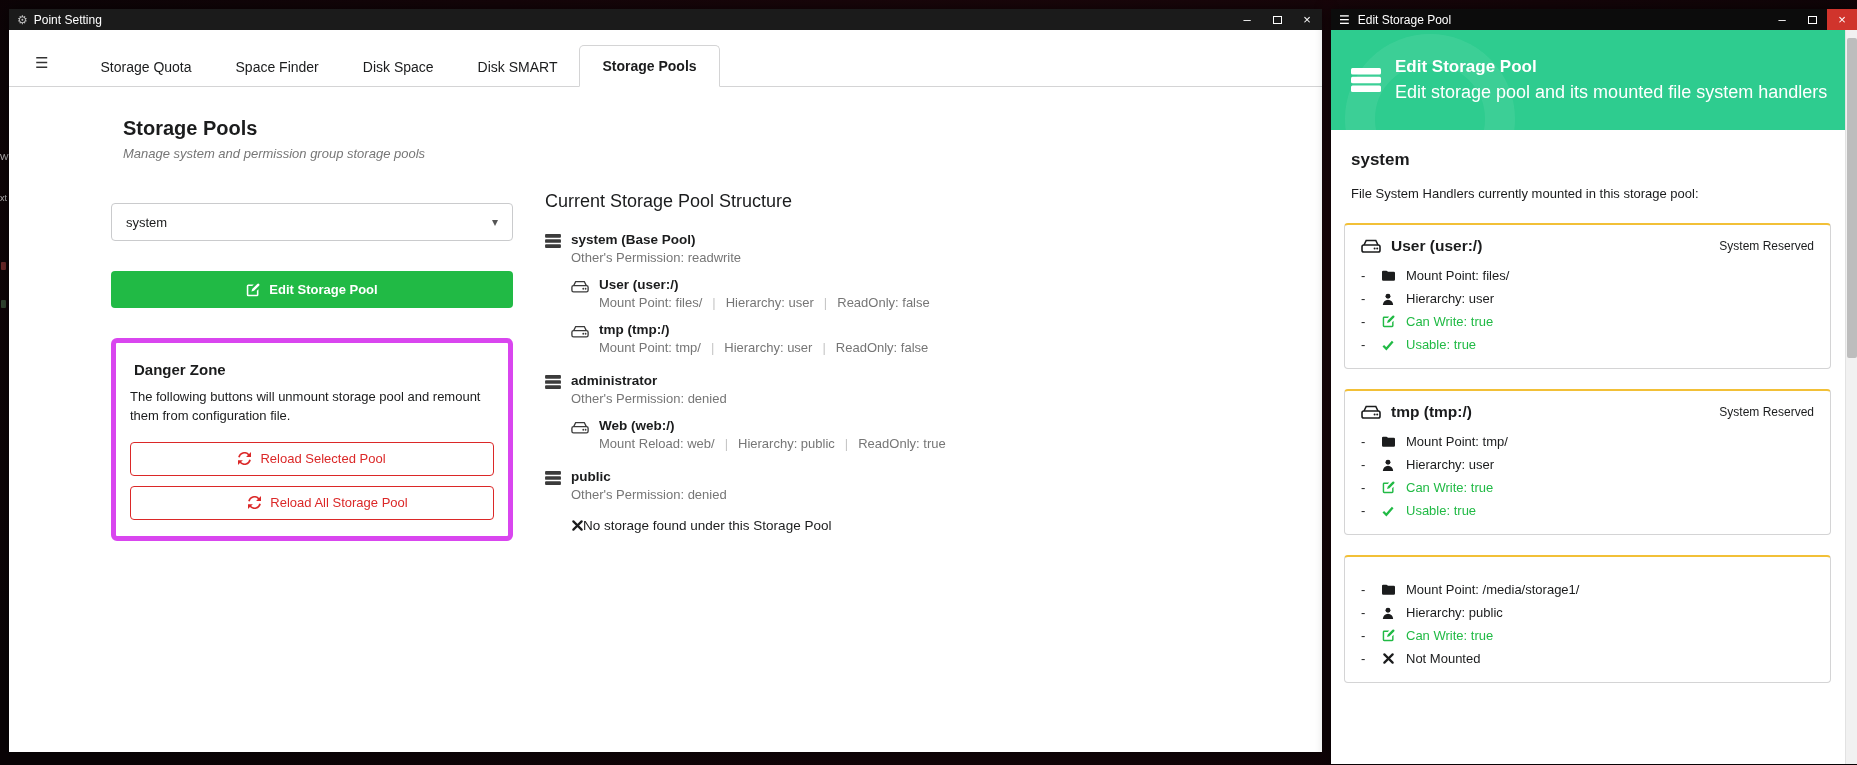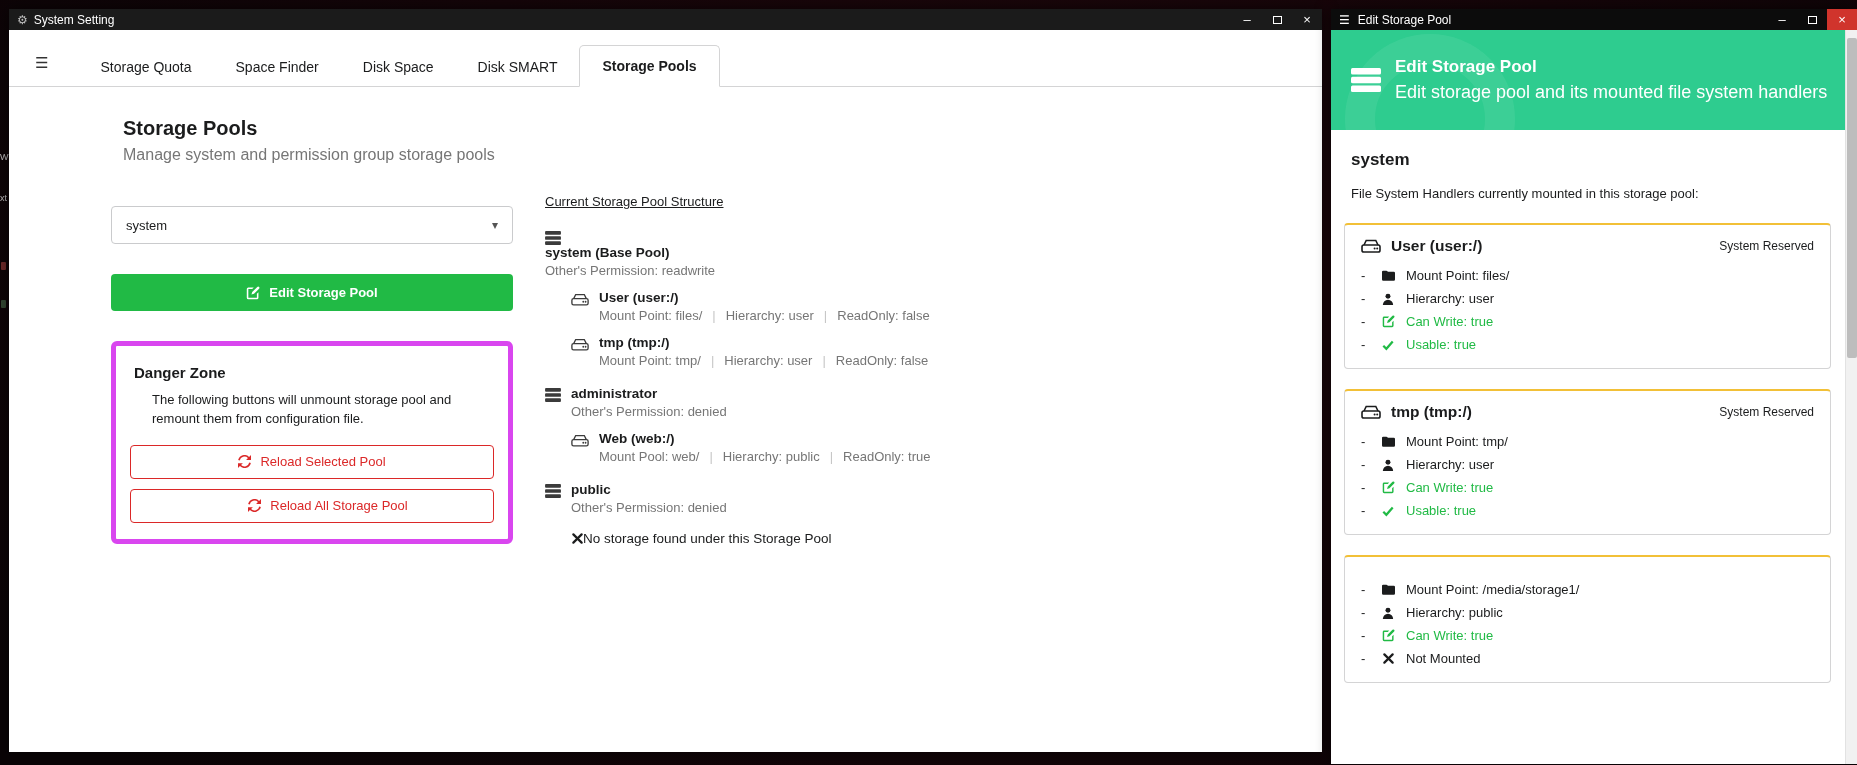--- a/index.html
+++ b/index.html
@@ -31,45 +31,45 @@
   .tbc.closered { background:#d0342c; }
 
   
   .tabbar { height:57px; background:#fff; border-bottom:1px solid #d4d4d5; display:flex; align-items:flex-end; padding-left:18px; }
   .hamburger { align-self:flex-end; padding:0 30px 14px 8px; font-size:15px; color:#333; cursor:pointer; }
   .tab { font-size:14px; color:#1b1c1d; padding:12px 22px; margin-bottom:-1px; cursor:pointer; white-space:nowrap; }
   .tab.active { background:#fff; border:1px solid #d4d4d5; border-bottom:1px solid #fff; border-radius:5px 5px 0 0; font-weight:bold; }
 
   .content { padding-left:102px; }
   .page-heading { margin:30px 0 0 12px; font-size:20px; color:#1b1c1d; font-weight:bold; }
-  .page-sub { margin:6px 4px 0 12px; font-size:16px; color:#767676; }
+  .page-sub { margin:6px 4px 0 12px; font-size:13px; color:#767676;font-style:italic; }
   .columns { display:flex; margin-top:30px; }
   .col-left { width:402px; flex:none; }
   .col-right { margin-left:32px; }
 
   .field-label { font-size:13px; color:#1b1c1d; }
   .select { margin-top:12px; height:38px; border:1px solid #cacbcd; border-radius:4px; display:flex; align-items:center;
     justify-content:space-between; padding:0 14px; font-size:13px; color:#1b1c1d; background:#fff; cursor:pointer; }
   .caret { color:#555; font-size:12px; }
 
   .btn-edit { margin-top:30px; width:100%; height:37px; background:#21ba45; color:#fff; font-weight:bold; font-size:13px;
     border:none; border-radius:4px; display:flex; align-items:center; justify-content:center; gap:9px; cursor:pointer;
     font-family:"Liberation Sans", sans-serif; }
 
   .danger-zone { margin-top:30px; border:5px solid #d946ef; border-radius:6px; padding:16px 14px; }
   .dz-title { font-size:15px; font-weight:bold; color:#1b1c1d; margin:2px 0 10px 4px; }
-  .dz-desc { font-size:13px; color:#1b1c1d; line-height:1.45; margin:0 0 16px 22px; max-width:360px; }
+  .dz-desc { font-size:13px; color:#1b1c1d; line-height:1.45; margin:0 0 16px 0; max-width:360px; }
   .btn-danger { width:100%; height:34px; background:#fff; border:1px solid #db2828; color:#db2828; border-radius:4px;
     font-size:13px; display:flex; align-items:center; justify-content:center; gap:9px; cursor:pointer;
     font-family:"Liberation Sans", sans-serif; }
   .btn-danger + .btn-danger { margin-top:10px;padding-left:32px; }
 
-  .structure-title { font-size:13px; color:#1b1c1d;text-decoration:underline; }
+  .structure-title { font-size:18px; color:#1b1c1d; }
   .pool { display:flex; margin-top:18px; }
-  .pool.first { margin-top:20px;flex-direction:column; }
+  .pool.first { margin-top:20px; }
   .i-server { color:#3b3b3b; margin:2px 10px 0 0; flex:none; display:inline-flex; }
   .pool-name { font-size:13.5px; font-weight:bold; color:#1b1c1d; }
   .pool-perm { font-size:13px; color:#767676; margin-top:3px; }
   .storage { display:flex; margin:12px 0 0 26px; }
   .i-hdd { color:#3b3b3b; margin:3px 10px 0 0; flex:none; display:inline-flex; }
   .st-name { font-size:13.5px; font-weight:bold; color:#1b1c1d; }
   .st-details { font-size:13px; color:#767676; margin-top:3px; }
   .sep { color:#c6c6c6; margin:0 10px; }
   .empty-msg { display:flex; align-items:center; margin:16px 0 0 27px; font-size:13.5px; color:#1b1c1d; }
   .i-x { display:inline-flex; }
@@ -108,21 +108,21 @@
 
 <div class="desktop">
   <span class="desk-frag" style="left:0;top:152px">W</span>
   <span class="desk-frag" style="left:0;top:193px">xt</span>
   <span class="desk-chip" style="left:1px;top:262px;background:#8a3434"></span>
   <span class="desk-chip" style="left:1px;top:300px;background:#3e5a3e"></span>
 
   <div class="window main">
     <div class="titlebar">
       <span class="tb-icon">⚙</span>
-      <span class="tb-title">System Setting</span>
+      <span class="tb-title">Point Setting</span>
       <div class="tb-controls">
         <span class="tbc">–</span>
         <span class="tbc">
             <i class="glyph-max"></i>
           </span>
         <span class="tbc">×</span>
       </div>
     </div>
 
     <div class="tabbar">
@@ -254,21 +254,21 @@
               <svg width="18" height="13" viewBox="0 0 20 14">
                   <rect x="1" y="6" width="18" height="7" rx="1.8" fill="none" stroke="currentColor" stroke-width="1.5"></rect>
                   <path d="M3 6 5.2 1.5h9.6L17 6" fill="none" stroke="currentColor" stroke-width="1.5"></path>
                   <circle cx="13.6" cy="9.5" r="1" fill="currentColor"></circle>
                   <circle cx="16.2" cy="9.5" r="1" fill="currentColor"></circle>
                 </svg>
             </span>
             <div>
               <div class="st-name">Web (web:/)</div>
               <div class="st-details">
-                <span>Mount Pool: web/</span><span class="sep">|</span><span>Hierarchy: public</span><span class="sep">|</span><span>ReadOnly: true</span>
+                <span>Mount Reload: web/</span><span class="sep">|</span><span>Hierarchy: public</span><span class="sep">|</span><span>ReadOnly: true</span>
               </div>
             </div>
           </div>
 
           <div class="pool">
             <span class="i-server">
               <svg width="16" height="14" viewBox="0 0 17 15">
                   <g fill="currentColor">
                     <rect width="17" height="4" rx="1"></rect>
                     <rect y="5.5" width="17" height="4" rx="1"></rect>

